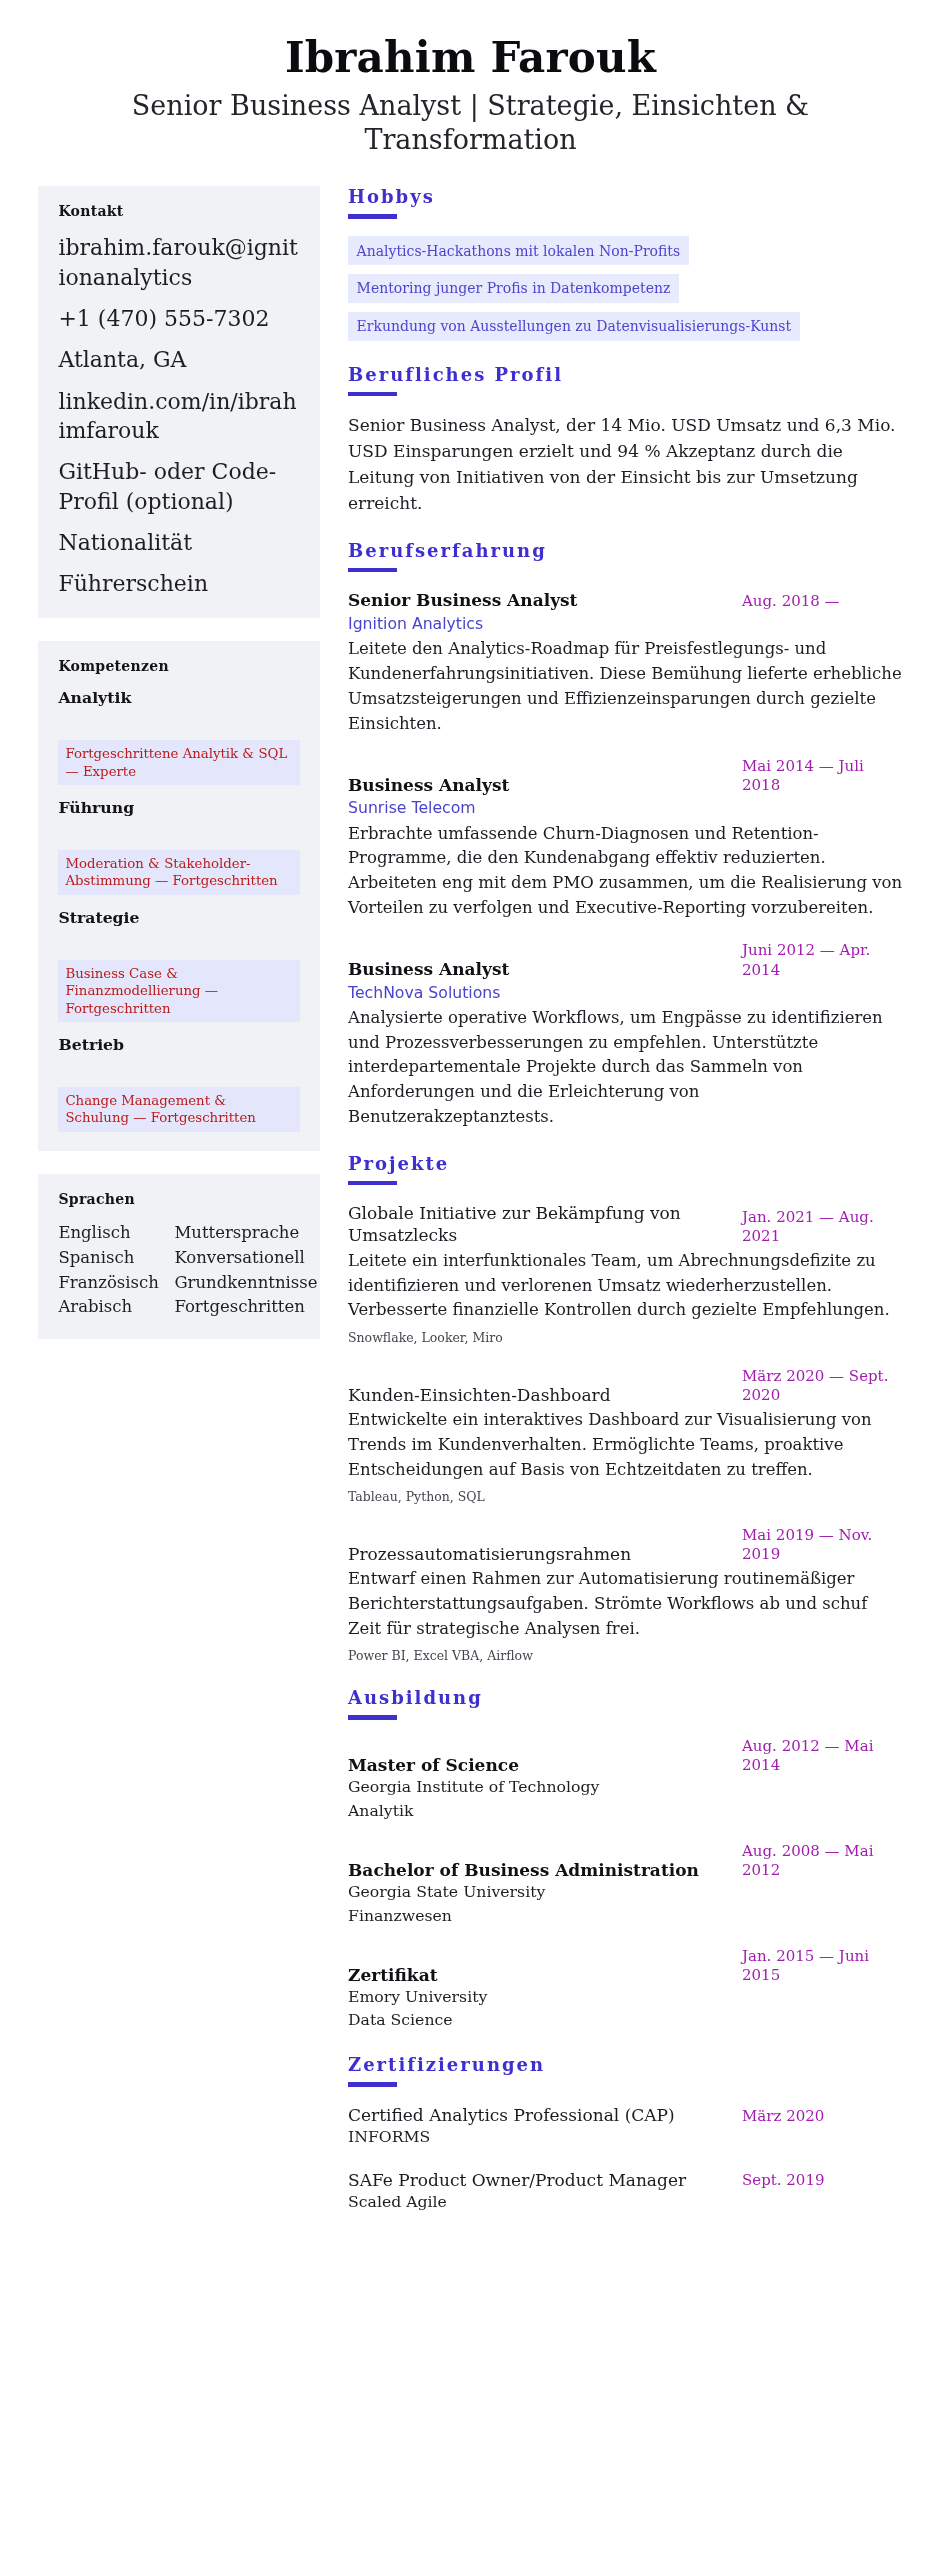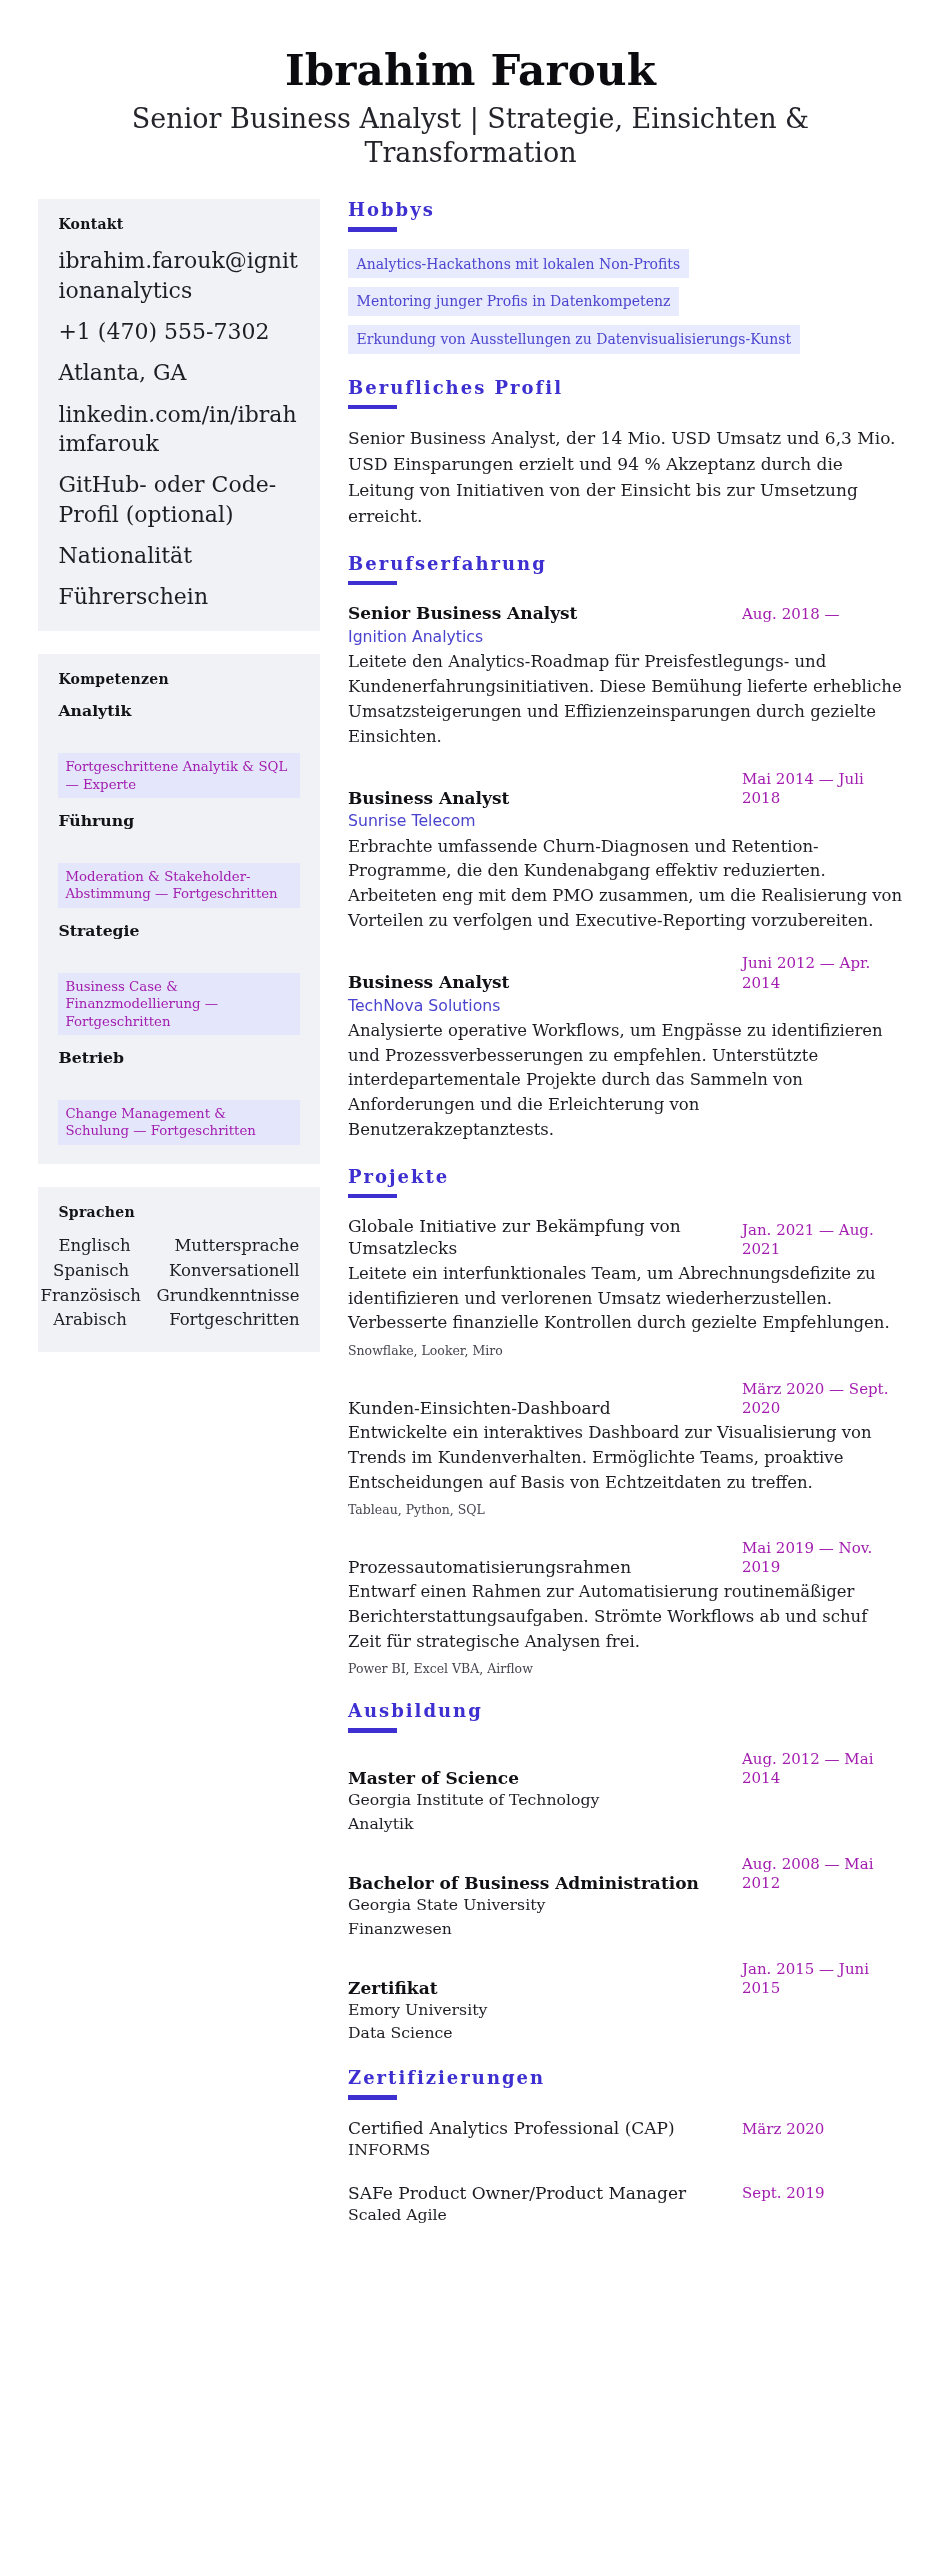--- a/index.html
+++ b/index.html
@@ -10,21 +10,21 @@
   body {
     width: 941px;
     min-height: 2576px;
     font-family: "DejaVu Serif", "Liberation Serif", serif;
     color: #1c1c21;
     -webkit-font-smoothing: antialiased;
   }
   .page {
     width: 941px;
     box-sizing: border-box;
-    padding: 47px 38px 31px 38px;
+    padding: 34px 38px 31px 38px;
   }
 
   
   .header { text-align: center; margin-bottom: 30px; }
   .full-name {
     font-family: "DejaVu Serif", "Liberation Serif", serif;
     font-size: 42px;
     font-weight: 700;
     letter-spacing: 0.2px;
     line-height: 1.12;
@@ -76,36 +76,35 @@
   .skill-group:last-child { margin-bottom: 0; }
   .skill-group-title {
     font-size: 15.7px;
     font-weight: 700;
     margin: 0 0 5.5px 0;
     color: #141418;
   }
   .skill-tag {
     display: block;
     background: #e4e7fb;
-    color: #a21caf;
+    color: #b91c1c;
     font-size: 13.3px;
     line-height: 1.32;
     padding: 4.7px 7px;
     box-sizing: border-box;
     margin-top: 33px;
   }
 
   
   .lang-row {
     display: flex;
     align-items: baseline;
     font-size: 16.5px;
     line-height: 1.5;
     color: #1d1d23;
-    justify-content: flex-end;
   }
   .lang-name { flex: 0 0 auto; min-width: 116px; }
   .lang-level { flex: 1 1 auto; }
 
   
   .section { margin-bottom: 23px; }
   .section-title {
     font-size: 18px;
     font-weight: 700;
     color: #3d2fd0;

